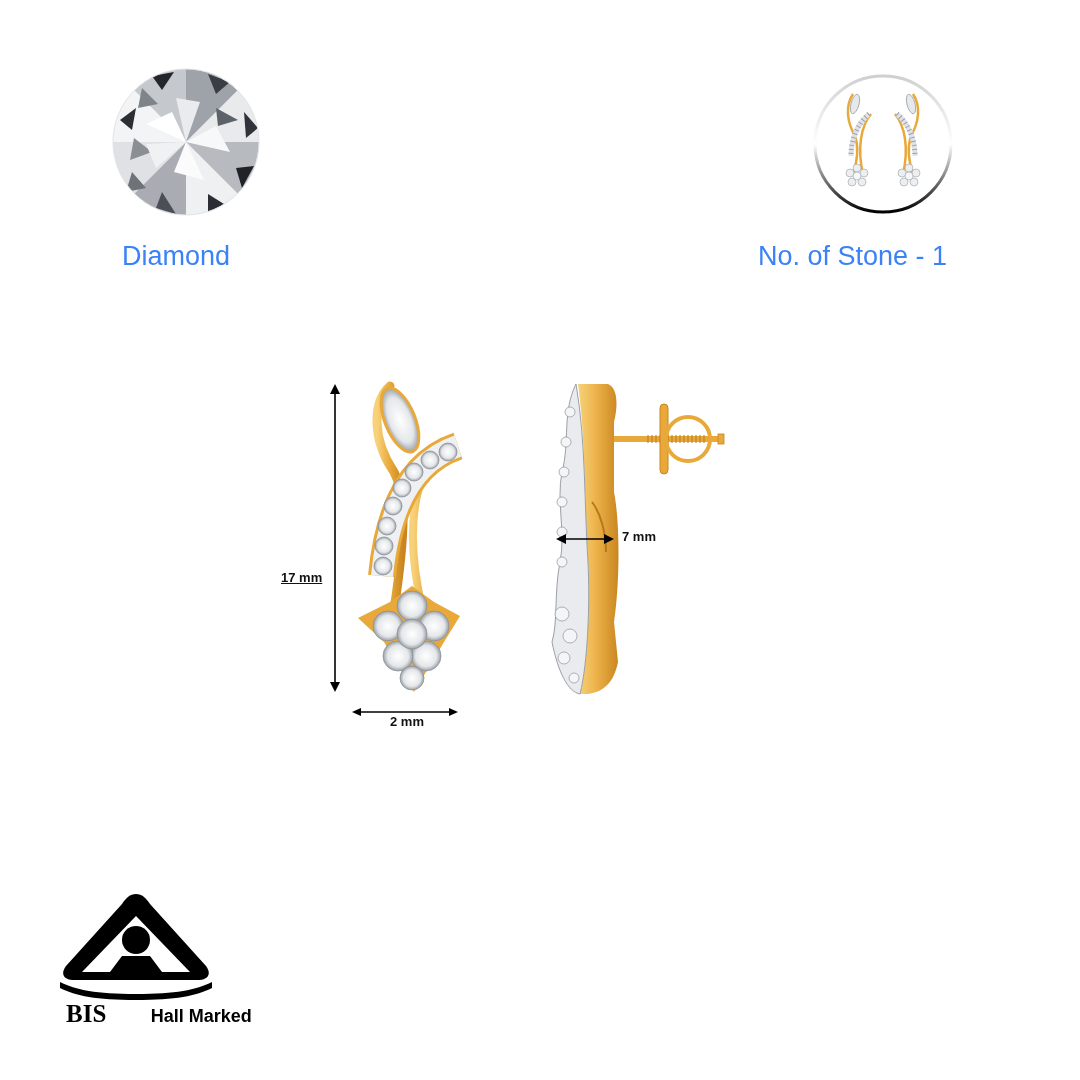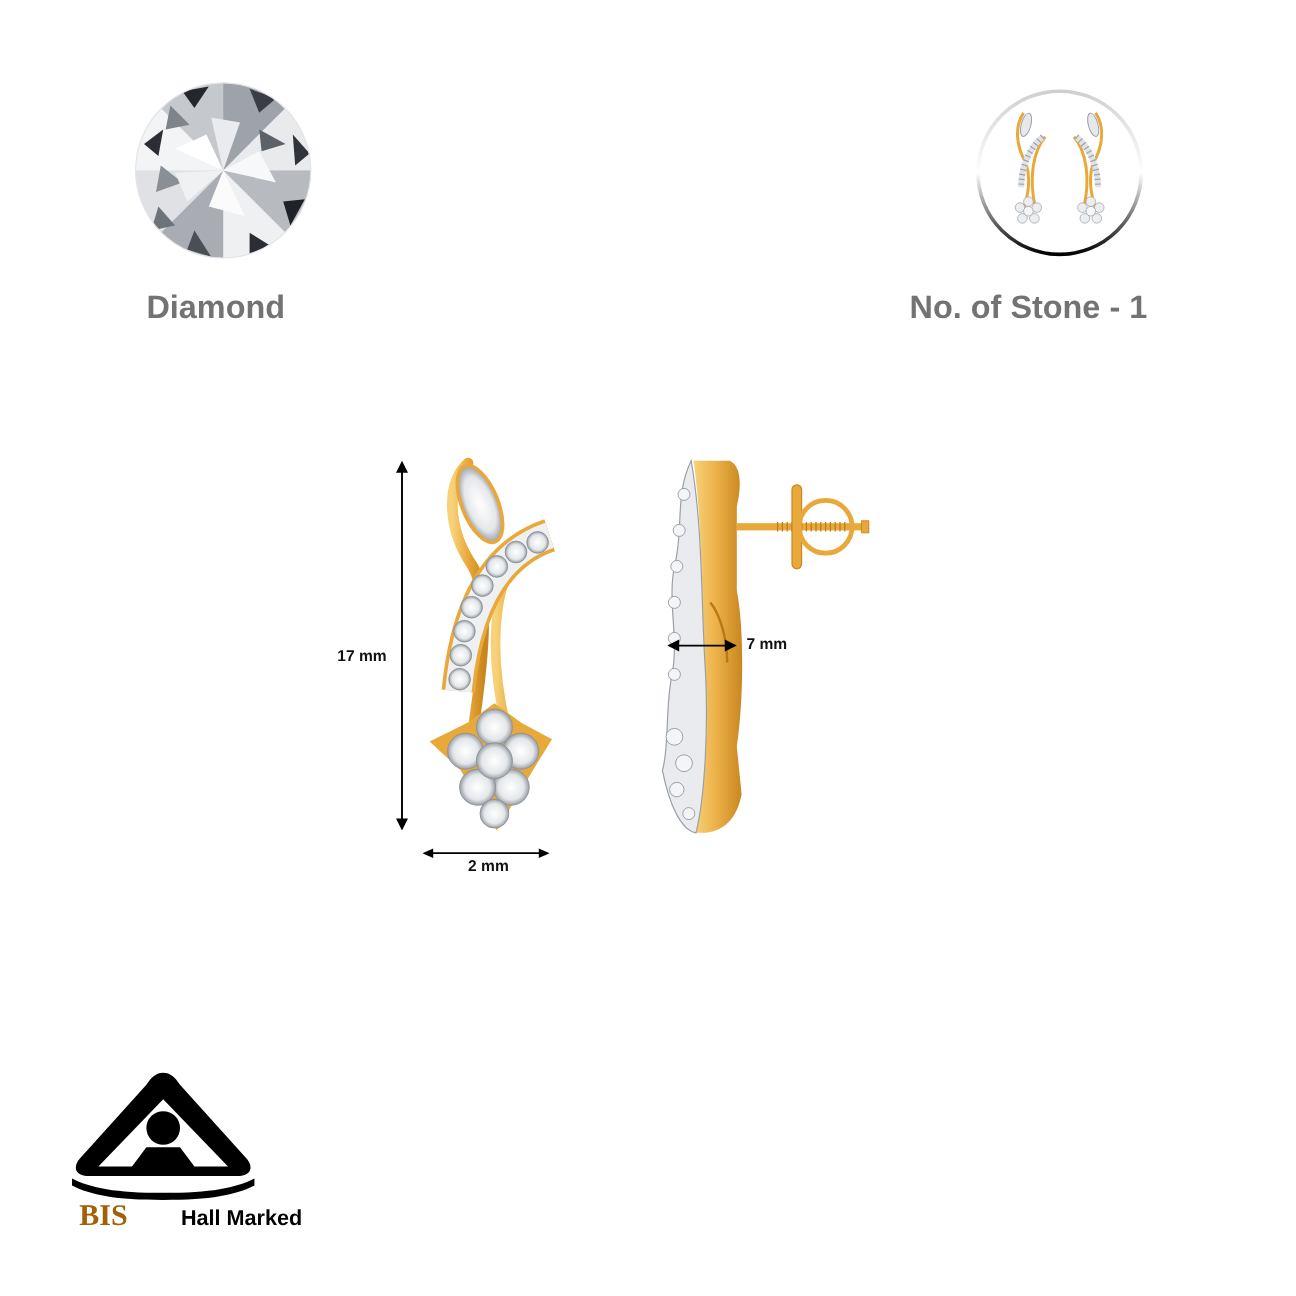--- a/index.html
+++ b/index.html
@@ -1,20 +1,20 @@
 <!DOCTYPE html>
 <html><head>
 <meta charset="utf-8">
 <style>
   html, body { margin: 0; padding: 0; background: #ffffff; }
   body { width: 1080px; height: 1080px; position: relative; overflow: hidden; font-family: "Liberation Sans", sans-serif; color: #111; }
   .abs { position: absolute; }
-  .label-big { font-family: "Liberation Sans", sans-serif; font-weight: bold; font-size: 27px; color: #737373; white-space: nowrap; }
+  .label-big { font-family: "Liberation Sans", sans-serif; font-weight: normal; font-size: 27px; color: #3b82f6; white-space: nowrap; }
   .dim-label { font-family: "Liberation Sans", sans-serif; font-weight: bold; font-size: 13px; color: #111; white-space: nowrap; }
-  .bis-big { font-family: "Liberation Serif", serif; font-weight: bold; font-size: 25px; color: #a16207; }
+  .bis-big { font-family: "Liberation Serif", serif; font-weight: bold; font-size: 25px; color: #000000; }
   .bis-small { font-family: "Liberation Sans", sans-serif; font-weight: bold; font-size: 18px; color: #000; margin-left: 40px; }
 </style>
 </head>
 <body>
 
 <div class="abs" style="left:112px; top:68px; width:148px; height:148px;">
   <svg width="148" height="148" viewBox="0 0 148 148">
     <defs>
         <clipPath id="dc">
           <circle cx="74" cy="74" r="73"></circle>
@@ -142,21 +142,21 @@
   </svg>
 </div>
 
 <div class="abs" style="left:328px; top:384px; width:14px; height:308px;">
   <svg width="14" height="308" viewBox="0 0 14 308">
     <line x1="7" y1="8" x2="7" y2="300" stroke="#000" stroke-width="1.6"></line>
     <polygon points="7,0 2,10 12,10" fill="#000"></polygon>
     <polygon points="7,308 2,298 12,298" fill="#000"></polygon>
   </svg>
 </div>
-<div class="abs dim-label" style="left:281px; top:539px;">17 mm</div>
+<div class="abs dim-label" style="left:281px; top:570px;text-decoration:underline;">17 mm</div>
 
 <div class="abs" style="left:352px; top:704px; width:106px; height:12px;">
   <svg width="106" height="12" viewBox="0 0 106 12">
     <line x1="8" y1="6" x2="98" y2="6" stroke="#000" stroke-width="1.4"></line>
     <polygon points="0,6 9,2 9,10" fill="#000"></polygon>
     <polygon points="106,6 97,2 97,10" fill="#000"></polygon>
   </svg>
 </div>
 <div class="abs dim-label" style="left:390px; top:714px;">2 mm</div>
 

